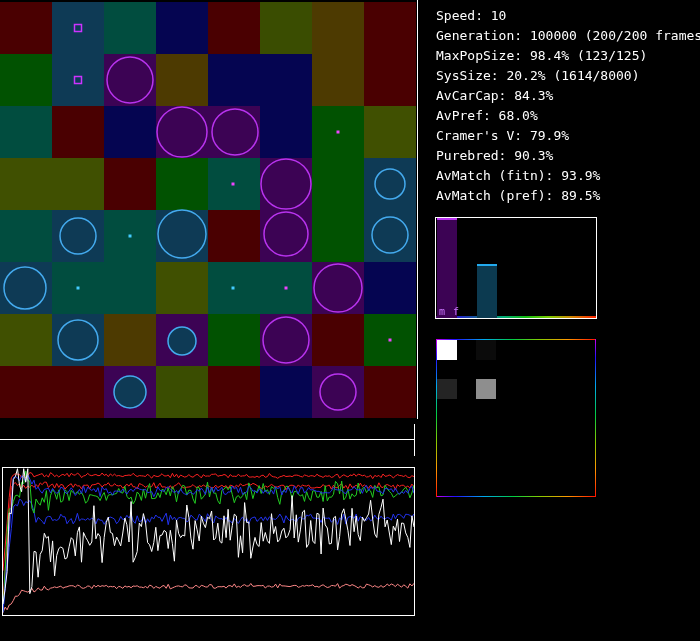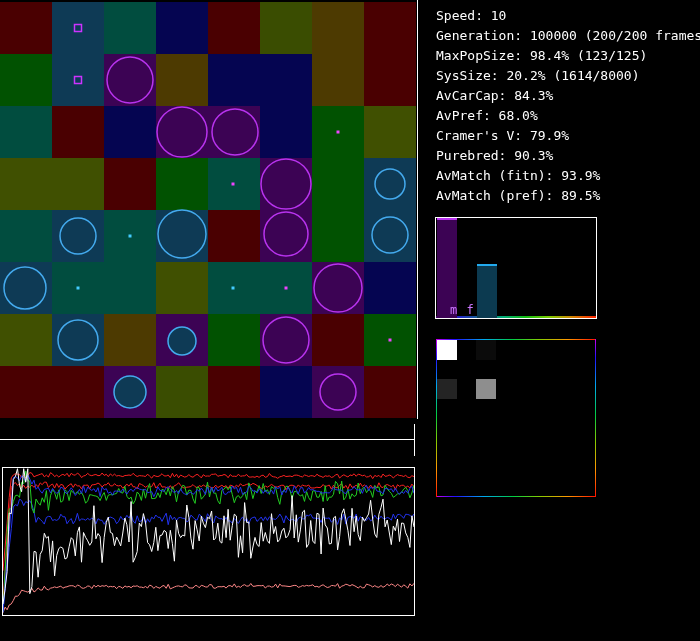--- a/index.html
+++ b/index.html
@@ -21,21 +21,21 @@
   #scrub-handle{position:absolute;top:424px;width:1px;height:32px;background:#fff;}
 
   
   #stats{position:absolute;left:436px;top:6px;color:#fff;font-size:13px;line-height:20px;white-space:pre;}
 
   
   #histogram{position:absolute;left:435px;top:217px;width:160px;height:100px;border:1px solid #fff;}
   #histogram .axis{position:absolute;left:0;bottom:0;width:100%;height:2px;}
   #histogram .bar{position:absolute;bottom:0;width:20px;}
   #histogram .bar .cap{position:absolute;left:0;top:0;width:100%;height:2px;}
-  #mf-label{position:absolute;left:14px;bottom:1px;font-size:12px;color:#cc77ff;letter-spacing:1px;}
+  #mf-label{position:absolute;left:3px;bottom:1px;font-size:10px;color:#cc77ff;letter-spacing:1px;}
 
   
   #matrix{position:absolute;left:436px;top:339px;width:160px;height:158px;}
   #matrix .edge{position:absolute;}
   #matrix .edge.h{left:0;width:100%;height:1px;}
   #matrix .edge.v{top:0;width:1px;height:100%;}
   #matrix .cell{position:absolute;width:20px;height:20px;}
 
   
   #chart{position:absolute;left:2px;top:467px;width:411px;height:147px;border:1px solid #fff;}

